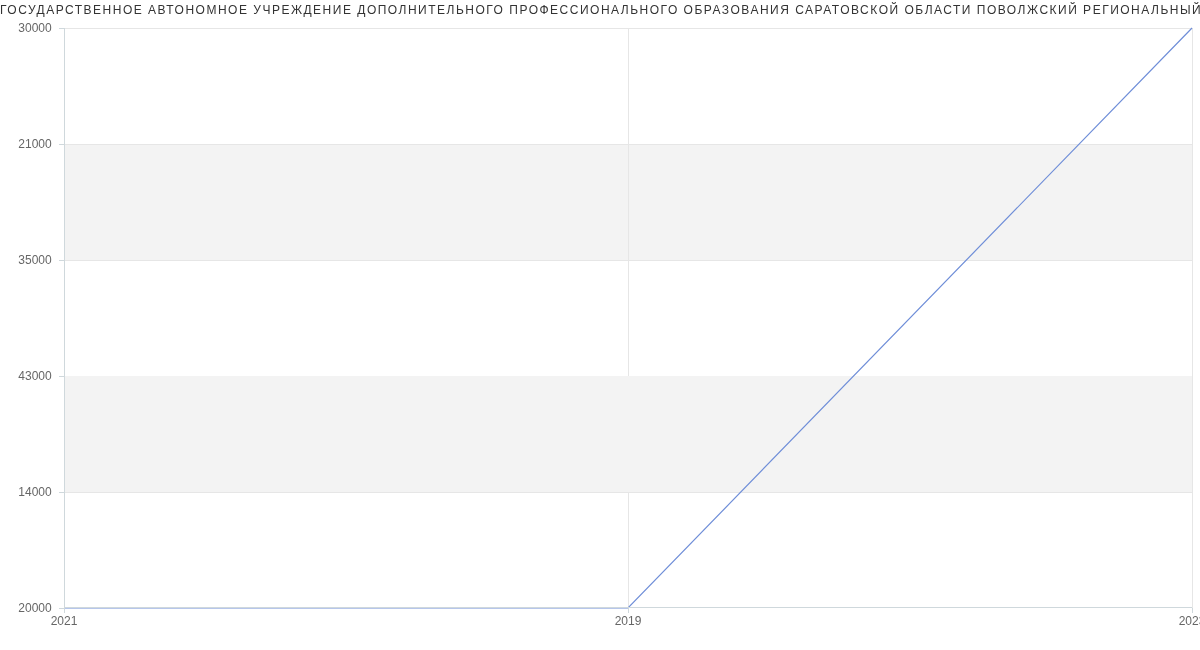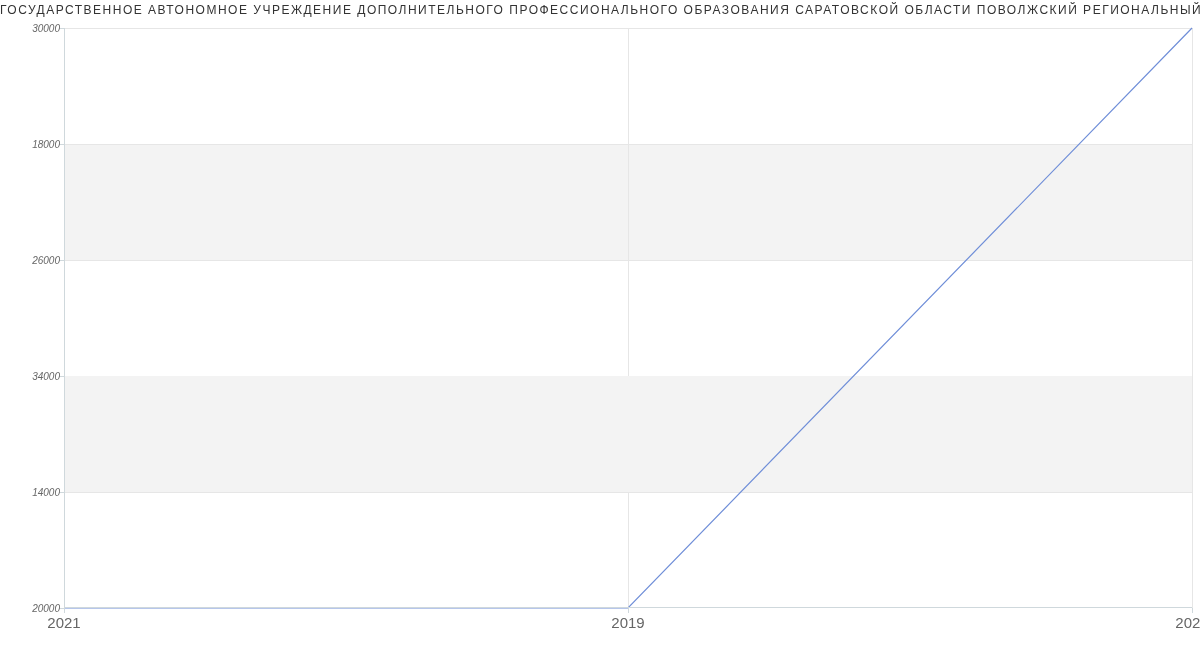--- a/index.html
+++ b/index.html
@@ -45,31 +45,30 @@
     .axis-line {
       position: absolute;
       background: #cfd8dc;
     }
     .axis-x { left: 0; bottom: 0; width: 100%; height: 1px; }
     .axis-y { left: 0; top: 0; width: 1px; height: 100%; }
     .tick-y {
       position: absolute;
       right: 1140px;
       transform: translateY(-50%);
-      font-size: 10px;
+      font-size: 12px;
       color: #666;
-      text-align: right;
+      text-align: center;
       width: 50px;
-      font-style: italic;
     }
     .tick-x {
       position: absolute;
       top: 614px;
       transform: translateX(-50%);
-      font-size: 15px;
+      font-size: 12px;
       color: #666;
     }
     .tick-mark-y {
       position: absolute;
       left: -5px;
       width: 5px;
       height: 1px;
       background: #cfd8dc;
     }
     .tick-mark-x {
@@ -119,20 +118,20 @@
       <div class="tick-mark-y" style="top: 348px;"></div>
       <div class="tick-mark-y" style="top: 232px;"></div>
       <div class="tick-mark-y" style="top: 116px;"></div>
       <div class="tick-mark-y" style="top: 0px;"></div>
       <div class="tick-mark-x" style="left: 0px;"></div>
       <div class="tick-mark-x" style="left: 564px;"></div>
       <div class="tick-mark-x" style="left: 1128px;"></div>
     </div>
 <div class="tick-y" style="top: 608px;">20000</div>
     <div class="tick-y" style="top: 492px;">14000</div>
-    <div class="tick-y" style="top: 376px;">34000</div>
-    <div class="tick-y" style="top: 260px;">26000</div>
-    <div class="tick-y" style="top: 144px;">18000</div>
+    <div class="tick-y" style="top: 376px;">43000</div>
+    <div class="tick-y" style="top: 260px;">35000</div>
+    <div class="tick-y" style="top: 144px;">21000</div>
     <div class="tick-y" style="top: 28px;">30000</div>
     <div class="tick-x" style="left: 64px;">2021</div>
     <div class="tick-x" style="left: 628px;">2019</div>
     <div class="tick-x" style="left: 1192px;">2023</div>
   </div>
 
 </body></html>

